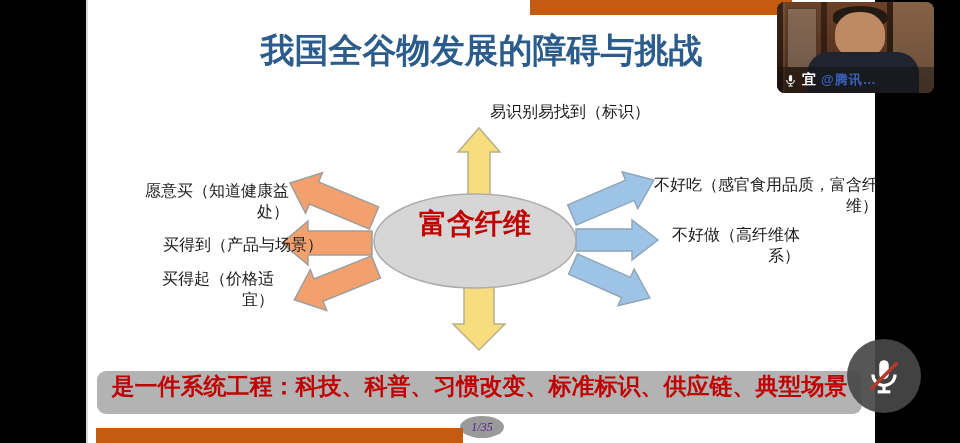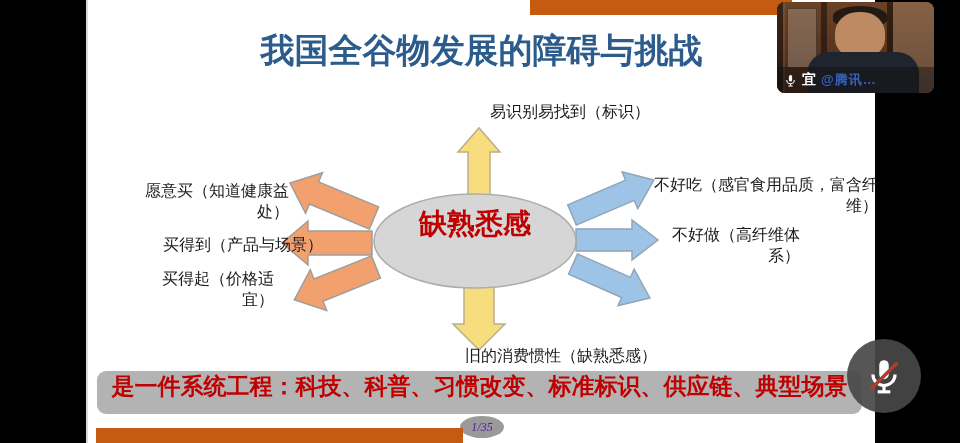--- a/index.html
+++ b/index.html
@@ -115,25 +115,24 @@
         <polygon points="0,-11 56,-11 56,-20 82,0 56,20 56,11 0,11" fill="#9DC3E6" stroke="#8fa5b8" stroke-width="1.5"></polygon>
       </g>
       <g transform="translate(485,264) rotate(23.8)">
         <polygon points="0,-11 58,-11 58,-20 84,0 58,20 58,11 0,11" fill="#9DC3E6" stroke="#8fa5b8" stroke-width="1.5"></polygon>
       </g>
 
       <ellipse cx="387" cy="241" rx="101" ry="47" fill="#D6D6D6" stroke="#adadad" stroke-width="1.5"></ellipse>
     </svg>
 
     <div class="ellipse-label">
-      <div>缺熟悉感</div>
+      <div>富含纤维</div>
     </div>
 
     <div class="factor top">易识别易找到（标识）</div>
-    <div class="factor bottom">旧的消费惯性（缺熟悉感）</div>
     <div class="factor l1">愿意买（知道健康益处）</div>
     <div class="factor l2">买得到（产品与场景）</div>
     <div class="factor l3">买得起（价格适宜）</div>
     <div class="factor r1">不好吃（感官食用品质，富含纤维）</div>
     <div class="factor r2">不好做（高纤维体系）</div>
 
     <div class="banner">
       <span>是一件系统工程：科技、科普、习惯改变、标准标识、供应链、典型场景</span>
     </div>
 

